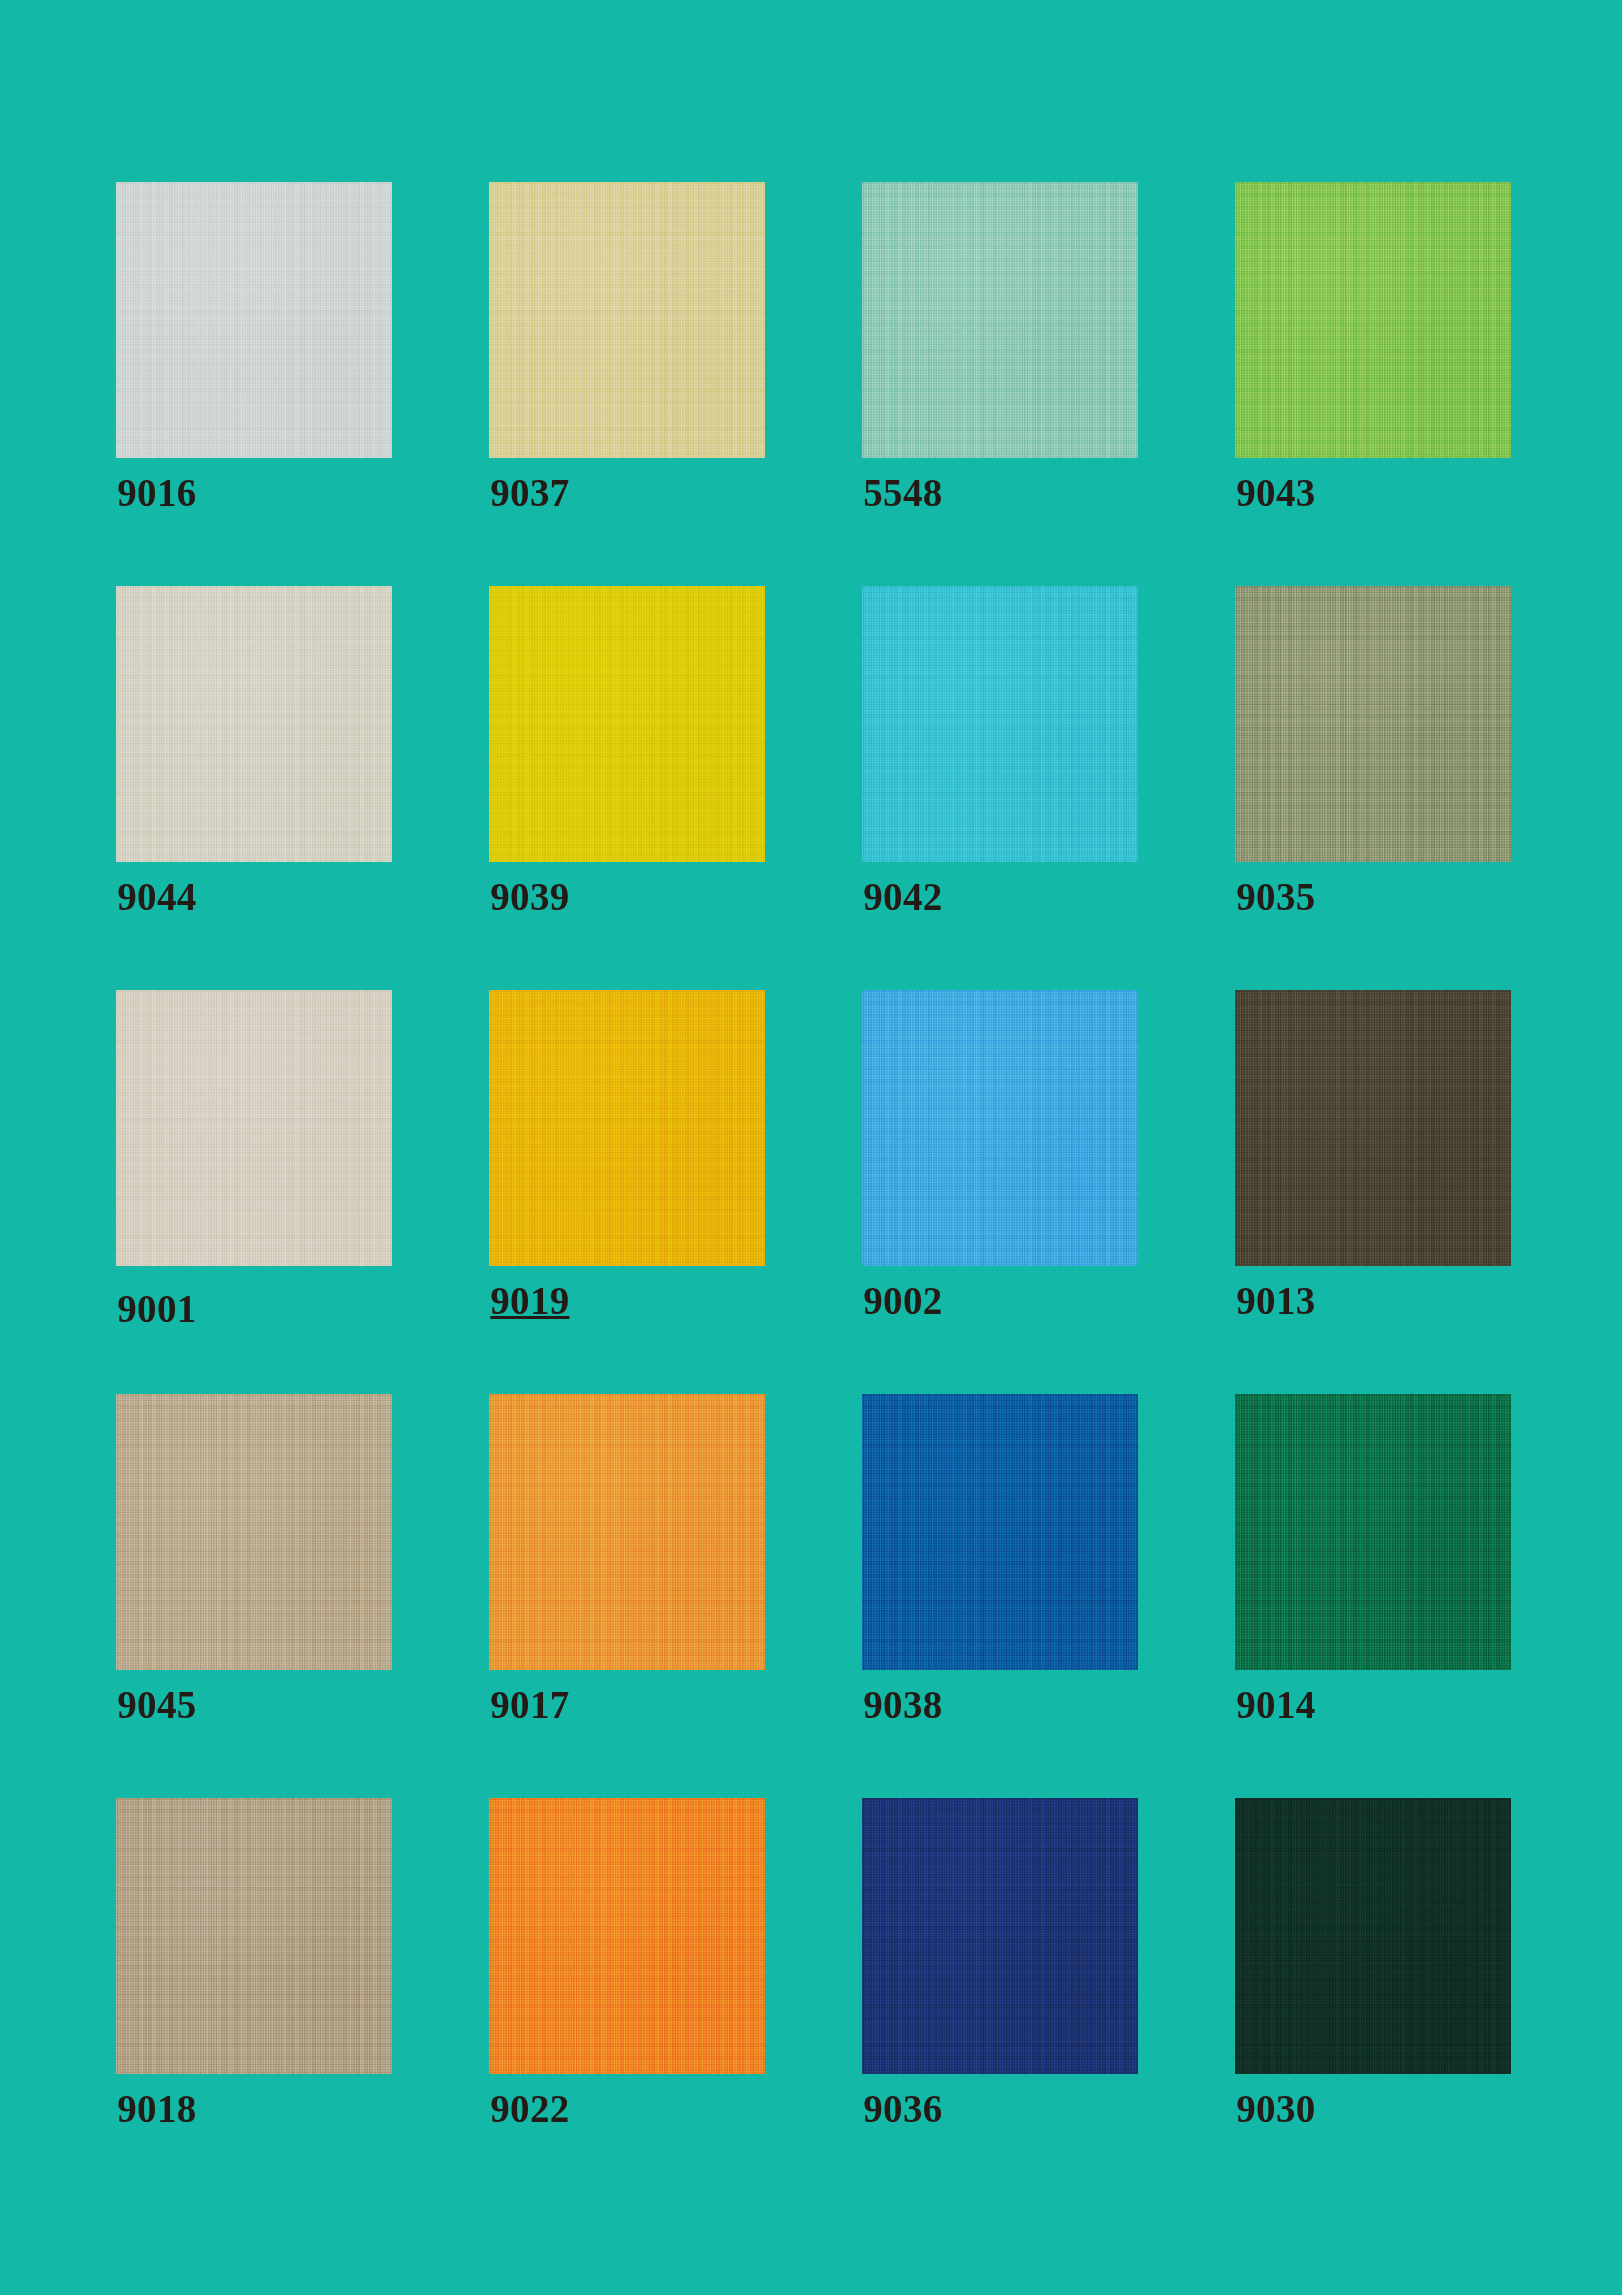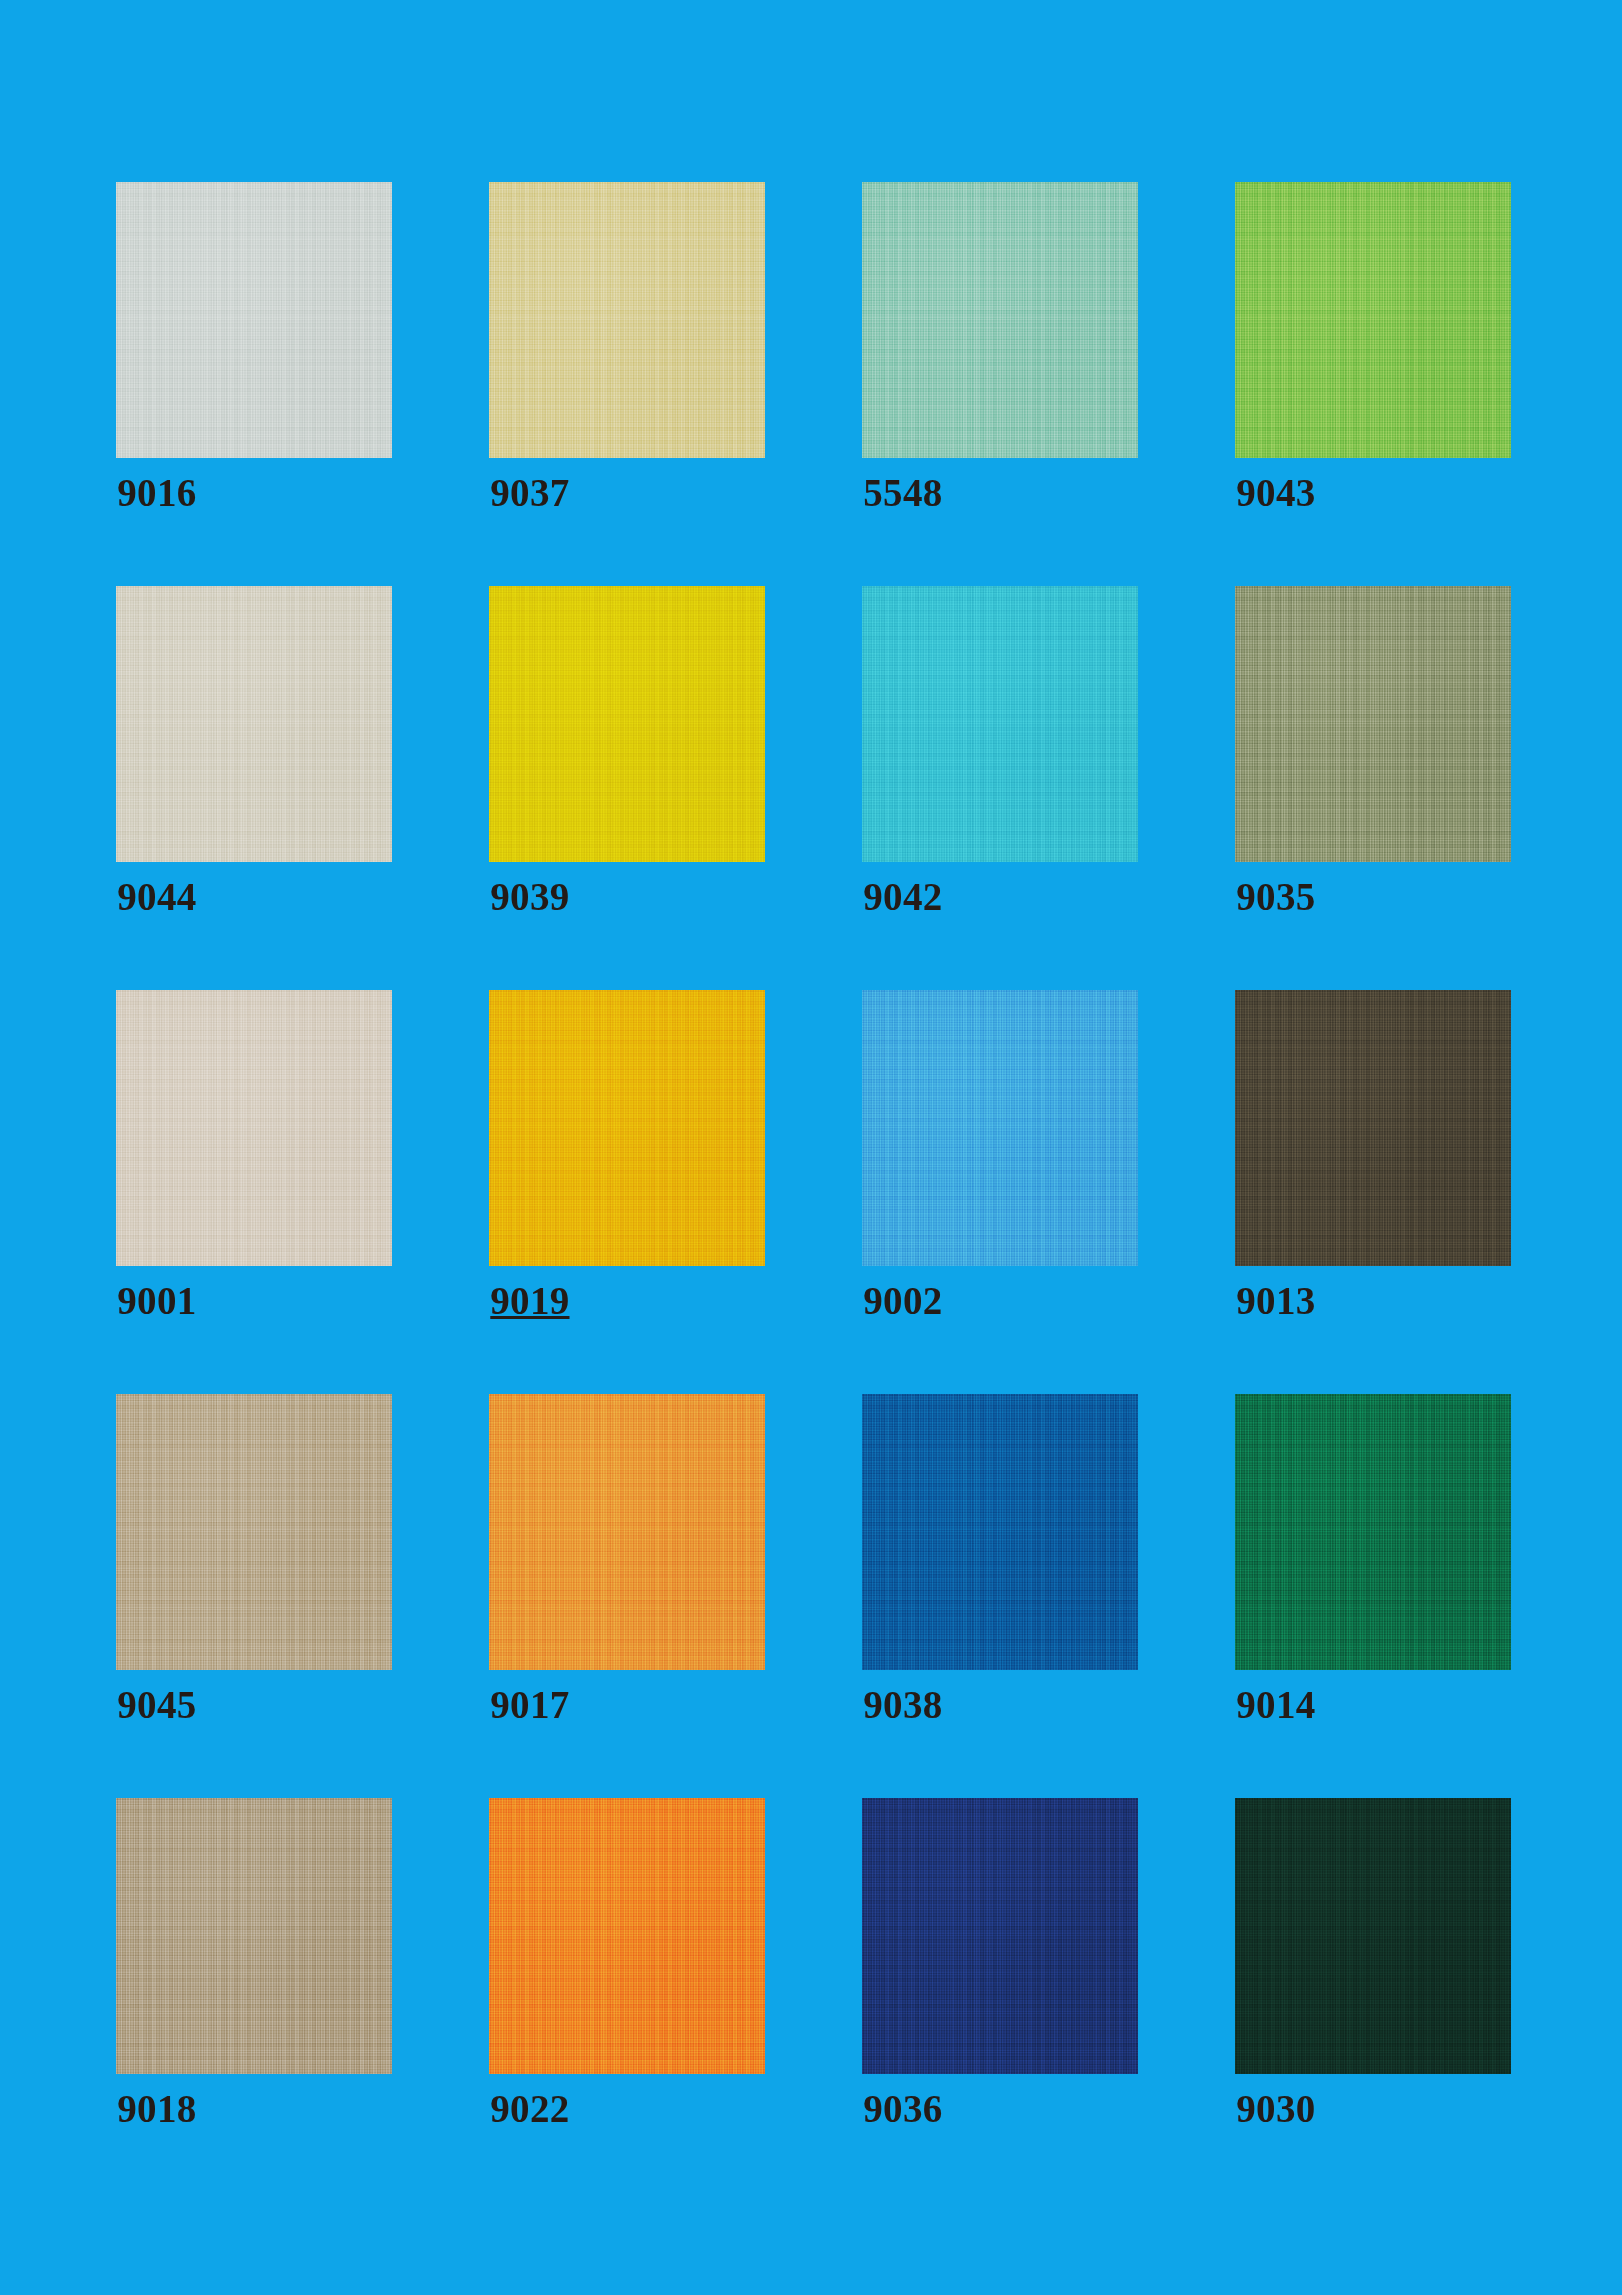--- a/index.html
+++ b/index.html
@@ -119,21 +119,21 @@
     font-size: 39px;
     line-height: 1;
     letter-spacing: 0.3px;
     color: #241b17;
     white-space: nowrap;
   }
 </style>
 </head>
 <body style="background: rgb(255, 255, 255);">
 
-<div id="sheet" style="background: #0ea5e9;">
+<div id="sheet" style="background: #14b8a6;">
   <div id="swatch-grid">
       <div class="swatch-cell">
         <div class="chip" style="background-color: rgb(206, 213, 210);"></div>
         <div class="swatch-label" style="color: rgb(36, 27, 23);">9016</div>
       </div>
       <div class="swatch-cell">
         <div class="chip" style="background-color: rgb(217, 207, 149);"></div>
         <div class="swatch-label" style="color: rgb(36, 27, 23);">9037</div>
       </div>
       <div class="swatch-cell">
@@ -155,21 +155,21 @@
       <div class="swatch-cell">
         <div class="chip" style="background-color: rgb(55, 192, 210);"></div>
         <div class="swatch-label" style="color: rgb(36, 27, 23);">9042</div>
       </div>
       <div class="swatch-cell">
         <div class="chip" style="background-color: rgb(141, 150, 113);"></div>
         <div class="swatch-label" style="color: rgb(36, 27, 23);">9035</div>
       </div>
       <div class="swatch-cell">
         <div class="chip" style="background-color: rgb(215, 206, 192);"></div>
-        <div class="swatch-label" style="color: rgb(36, 27, 23);">9001</div>
+        <div class="swatch-label" style="color: rgb(36, 27, 23); margin-top: 8px;">9001</div>
       </div>
       <div class="swatch-cell">
         <div class="chip" style="background-color: rgb(232, 180, 9);"></div>
         <div class="swatch-label" style="color: rgb(36, 27, 23); text-decoration: underline;">9019</div>
       </div>
       <div class="swatch-cell">
         <div class="chip" style="background-color: rgb(63, 168, 224);"></div>
         <div class="swatch-label" style="color: rgb(36, 27, 23);">9002</div>
       </div>
       <div class="swatch-cell">

